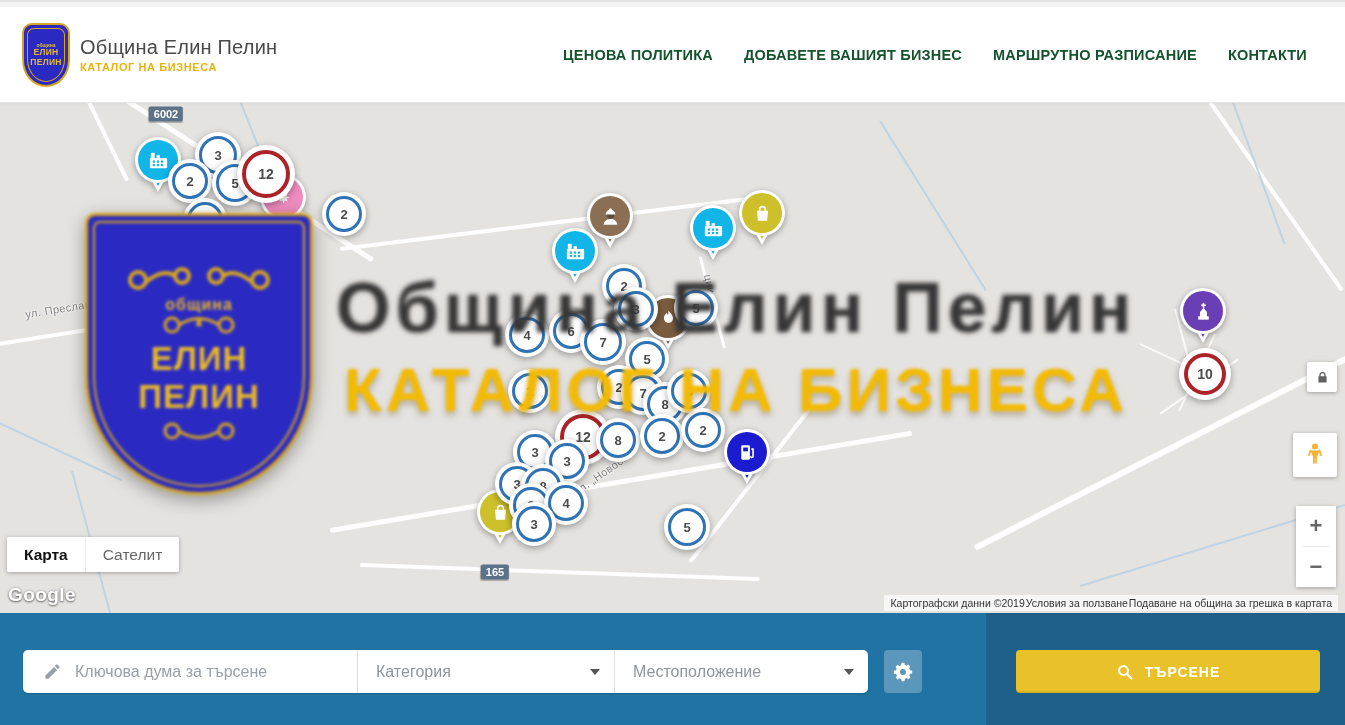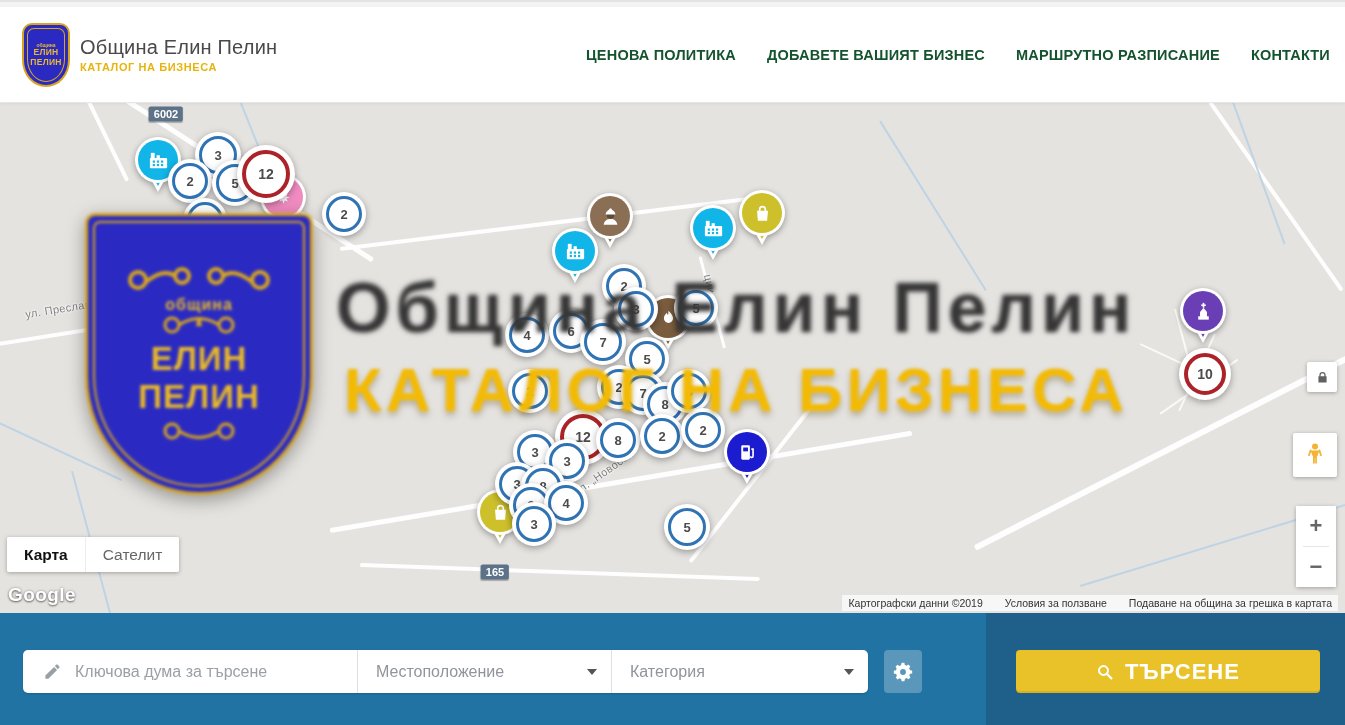--- a/index.html
+++ b/index.html
@@ -2,21 +2,21 @@
 <html><head>
 <meta charset="utf-8">
 <style>
   * { margin:0; padding:0; box-sizing:border-box; }
   body { background:#fff; font-family:"Liberation Sans", sans-serif; }
   .stage { position:relative; width:1345px; height:725px; overflow:hidden; background:#fff; }
 
   
   .topstrip { position:absolute; top:0; left:0; right:0; height:7px; background:#f3f3f3; border-top:2px solid #e3e3e3; z-index:9; }
   .header { position:absolute; top:7px; left:0; right:0; height:96px; background:#fff; border-bottom:1px solid #e7e7e7;
-            box-shadow:0 1px 3px rgba(0,0,0,.05); display:flex; align-items:center; z-index:9; padding:0 15px 0 22px; }
+            box-shadow:0 1px 3px rgba(0,0,0,.05); display:flex; align-items:center; z-index:9; padding:0 38px 0 22px; }
   .brand { display:flex; align-items:center; gap:10px; cursor:pointer; }
   .brand-text .t1 { font-size:20px; font-weight:normal; color:#494949; letter-spacing:.2px; }
   .brand-text .t2 { font-size:11px; font-weight:bold; color:#e7b30c; letter-spacing:.6px; margin-top:2px; }
   .nav { margin-left:auto; display:flex; gap:31px; }
   .nav a { font-size:14.5px; font-weight:bold; color:#14532d; text-decoration:none; letter-spacing:.2px; white-space:nowrap; cursor:pointer; }
 
   
   .crest { position:relative; background:#2a2ac2; border:3px solid #d8a61e; border-radius:10px 10px 50% 50%/10px 10px 42% 42%;
            display:flex; flex-direction:column; align-items:center; justify-content:center; }
   .crest .inner { position:absolute; inset:5px; border:2px solid #d8a61e; border-radius:7px 7px 50% 50%/7px 7px 42% 42%; }
@@ -69,21 +69,21 @@
 
   
   .maptype { position:absolute; left:7px; top:537px; display:flex; z-index:7; box-shadow:0 1px 4px rgba(0,0,0,.3); border-radius:2px; }
   .maptype button { height:35px; padding:0 17px; background:#fff; border:none; font-family:inherit; font-size:15.5px; cursor:pointer; }
   .maptype .bt-map { font-weight:bold; color:#111; border-right:1px solid #ededed; border-radius:2px 0 0 2px; }
   .maptype .bt-sat { color:#666; border-radius:0 2px 2px 0; }
 
   .google-logo { position:absolute; left:8px; top:584px; z-index:7; font-size:19px; font-weight:bold; color:#fff; letter-spacing:.4px;
                  text-shadow:0 1px 2px rgba(0,0,0,.5),0 0 3px rgba(0,0,0,.3); cursor:pointer; }
 
-  .attribution { position:absolute; right:7px; top:595px; z-index:7; display:flex; gap:22px; align-items:center;
+  .attribution { position:absolute; right:7px; top:595px; z-index:7; display:flex; gap:1px; align-items:center;
                  background:rgba(255,255,255,.72); padding:2px 6px; font-size:10.5px; color:#333; }
   .attribution span { white-space:nowrap; }
   .attribution .link { cursor:pointer; }
 
   .ctl { position:absolute; background:#fff; border-radius:2px; box-shadow:0 1px 4px rgba(0,0,0,.3); z-index:7;
          display:flex; align-items:center; justify-content:center; cursor:pointer; }
   .ctl-lock { right:8px; top:362px; width:30px; height:30px; }
   .ctl-pegman { right:8px; top:433px; width:44px; height:44px; }
   .zoomctl { position:absolute; right:9px; top:506px; width:40px; z-index:7; background:#fff; border-radius:2px;
              box-shadow:0 1px 4px rgba(0,0,0,.3); display:flex; flex-direction:column; }
@@ -105,21 +105,21 @@
   .f-category { width:257px; }
   .f-location { flex:1; }
   .f-select .ph { font-size:16px; color:#8f959b; }
   .f-select .arrow { width:0; height:0; border-left:5px solid transparent; border-right:5px solid transparent; border-top:6px solid #555; }
   .gear-btn { position:absolute; left:884px; top:37px; width:38px; height:43px; border:none; border-radius:4px;
               background:rgba(255,255,255,.26); display:flex; align-items:center; justify-content:center; cursor:pointer; }
   .gear-btn svg { width:22px; height:22px; fill:#fff; }
   .search-btn { position:absolute; left:30px; top:37px; width:304px; height:43px; border:none; border-radius:4px; background:#e9c129;
                 box-shadow:inset 0 -2px 0 rgba(0,0,0,.08); display:flex; align-items:center; justify-content:center; gap:11px;
                 cursor:pointer; font-family:inherit; }
-  .search-btn span { color:#fff; font-size:22px; font-weight:bold; letter-spacing:1px; }
+  .search-btn span { color:#fff; font-size:14px; font-weight:bold; letter-spacing:1px; }
 </style>
 </head>
 <body>
 
 <div class="stage">
 
   <div class="map">
 
     <div class="road" style="left:96px;top:-25px;width:330px;height:5px;transform:rotate(33deg);"></div>
     <div class="road" style="left:88px;top:-5px;width:90px;height:4px;transform:rotate(64deg);"></div>
@@ -514,26 +514,26 @@
 
   <div class="searchbar">
     <div class="sb-left">
       <div class="field-group">
         <div class="field f-keyword">
           <svg width="19" height="19" viewBox="0 0 24 24">
             <path fill="#98a0a6" d="M3 17.2V21h3.8L17.8 10 14 6.2 3 17.2zM20.7 7.1c.4-.4.4-1 0-1.4l-2.4-2.4c-.4-.4-1-.4-1.4 0L15 5.2 18.8 9l1.9-1.9z"></path>
           </svg>
           <input type="text" placeholder="Ключова дума за търсене" style="">
         </div>
+        <div class="field f-select f-category">
+          <span class="ph">Категория</span>
+          <span class="arrow"></span>
+        </div>
         <div class="field f-select f-location">
           <span class="ph">Местоположение</span>
-          <span class="arrow"></span>
-        </div>
-        <div class="field f-select f-category">
-          <span class="ph">Категория</span>
           <span class="arrow"></span>
         </div>
       </div>
       <button class="gear-btn">
         <svg viewBox="0 0 24 24">
           <path fill-rule="evenodd" d="M10.5 2h3l.5 2.4a7 7 0 011.8.74l2.05-1.3 2.12 2.12-1.3 2.05c.33.57.58 1.17.74 1.8L22 10.5v3l-2.4.5a7 7 0 01-.74 1.8l1.3 2.05-2.12 2.12-2.05-1.3a7 7 0 01-1.8.74L13.5 22h-3l-.5-2.4a7 7 0 01-1.8-.74l-2.05 1.3-2.12-2.12 1.3-2.05a7 7 0 01-.74-1.8L2 13.5v-3l2.4-.5c.16-.63.41-1.23.74-1.8L3.84 6.16 5.96 4.04l2.05 1.3a7 7 0 011.8-.74zM12 8.8a3.2 3.2 0 100 6.4 3.2 3.2 0 000-6.4z"></path>
         </svg>
       </button>
     </div>
     <div class="sb-right">

